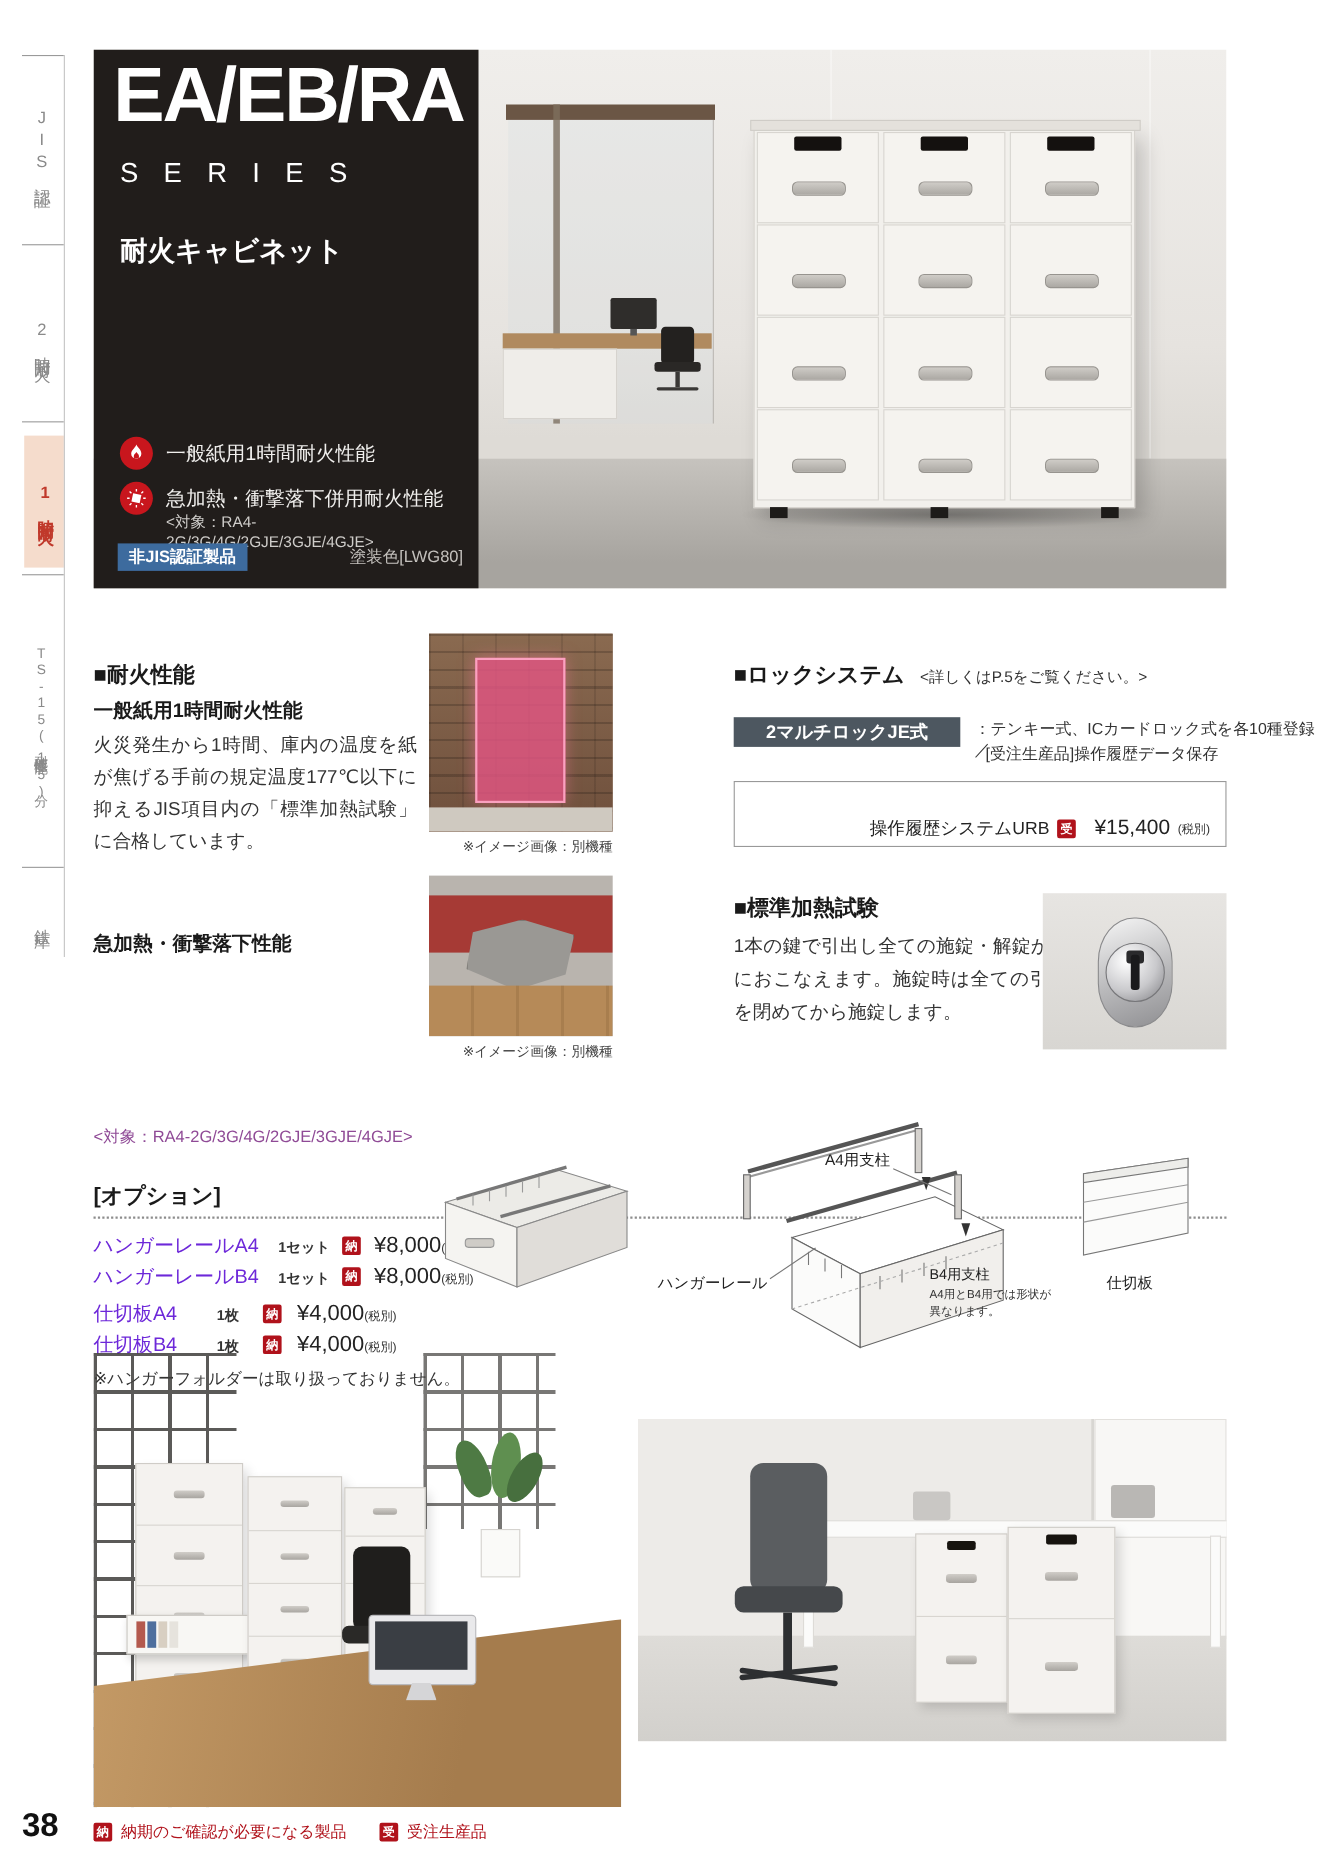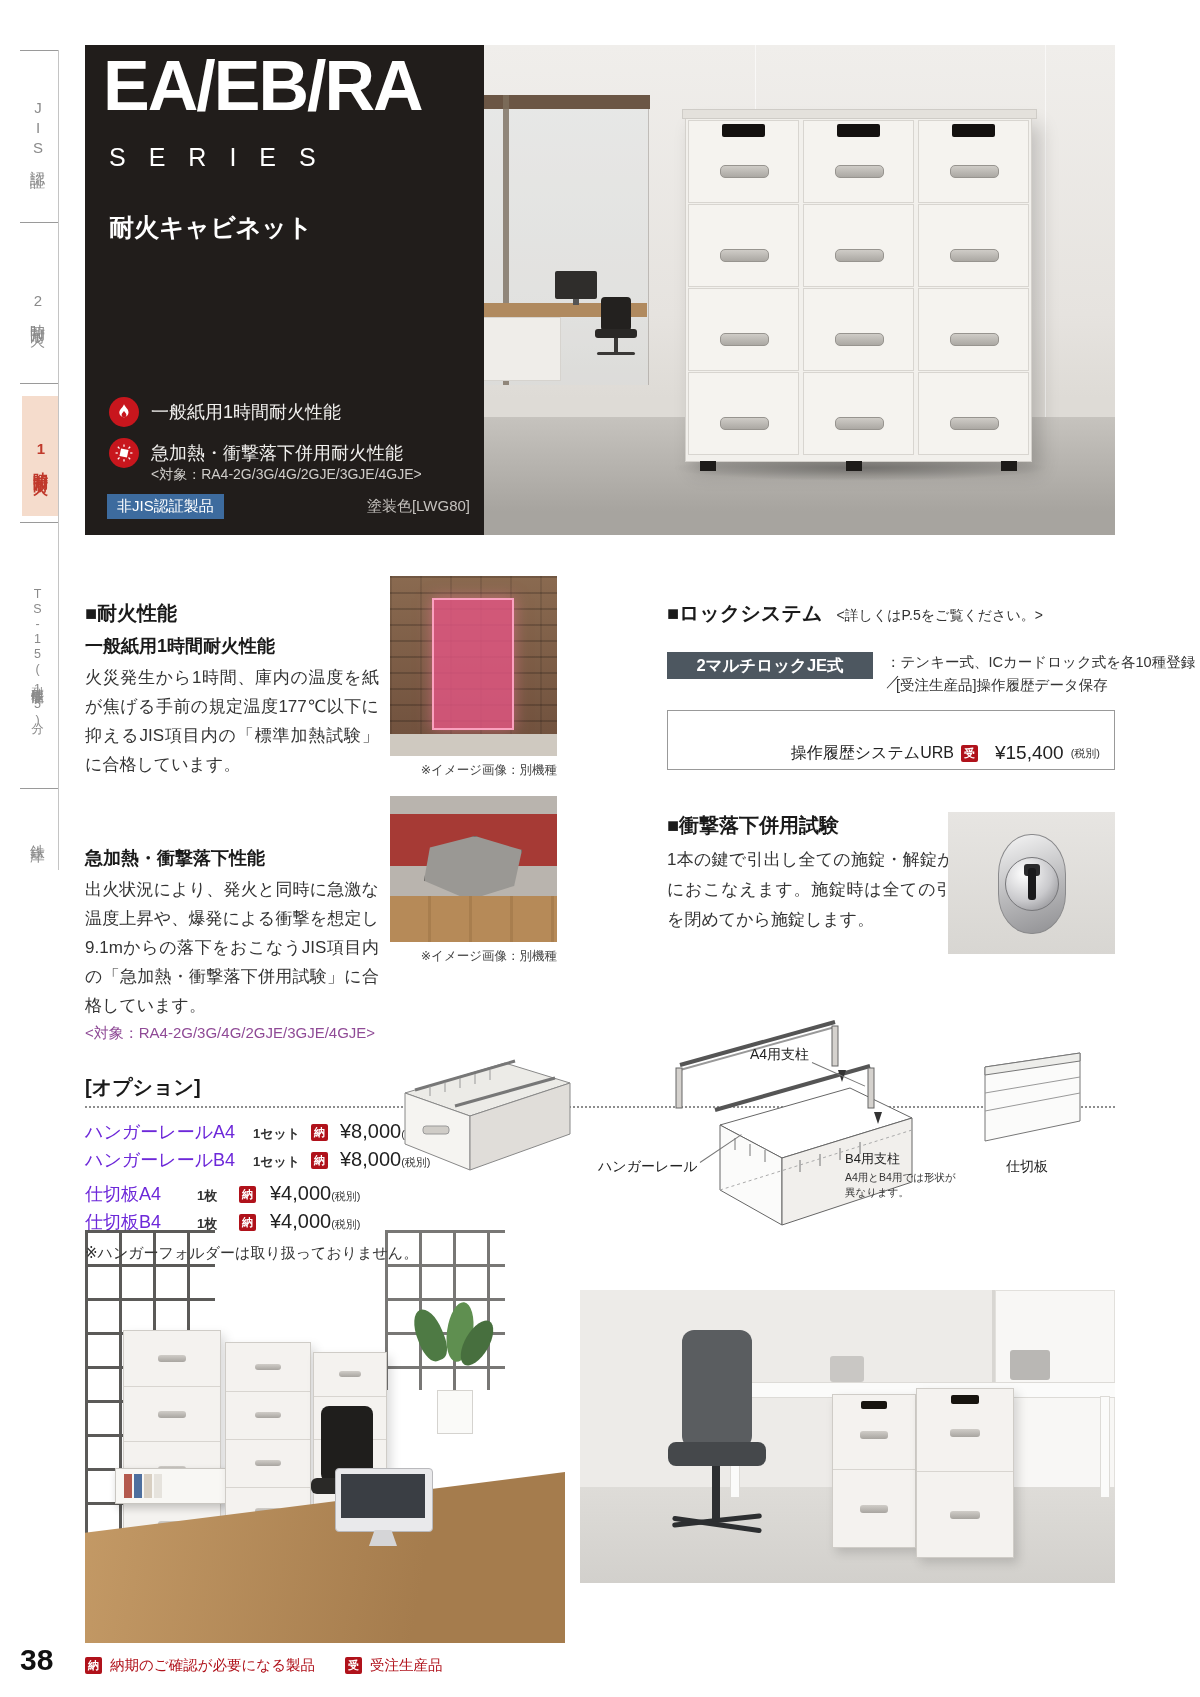--- a/index.html
+++ b/index.html
@@ -14,32 +14,32 @@
   .sb-active{position:absolute;left:22px;width:36px;background:#f5dccc;display:flex;align-items:center;justify-content:center;
              writing-mode:vertical-rl;text-orientation:upright;color:#c0392b;font-weight:bold;font-size:15px;letter-spacing:3px;}
   .sb-line{position:absolute;left:20px;width:38px;height:1px;background:#9a9a9a;}
   .sb-v{position:absolute;left:58px;width:1px;background:#c4c4c4;}
 
   
   .hero{position:absolute;left:85px;top:45px;width:1030px;height:490px;overflow:hidden;}
   .hero-photo{position:absolute;inset:0;background:linear-gradient(180deg,#f0eeeb 0%,#e6e3df 55%,#dedbd6 72%);}
   .hero-floor{position:absolute;left:0;top:372px;width:100%;height:118px;
               background:linear-gradient(180deg,#c6c3be,#a7a49f 80%);}
-  .panel{position:absolute;left:0;top:0;width:399px;height:490px;background:#211d1b;color:#fff;}
+  .panel{position:absolute;left:0;top:0;width:350px;height:490px;background:#211d1b;color:#fff;}
   .series{position:absolute;left:18px;top:6px;font-size:70px;font-weight:800;letter-spacing:-2px;color:#fff;line-height:1;}
   .series-word{position:absolute;left:24px;top:98px;font-size:25px;letter-spacing:23px;color:#fff;}
   .hero-title{position:absolute;left:24px;top:166px;font-size:25px;font-weight:bold;color:#fff;}
   .hero-sub{position:absolute;left:24px;top:234px;font-size:21.5px;font-weight:bold;line-height:1.62;color:#f4f3f1;}
   .features{position:absolute;left:24px;top:352px;right:14px;}
   .feat-row{display:flex;align-items:center;gap:12px;margin-bottom:11px;}
   .ficon{width:30px;height:30px;border-radius:50%;background:#c8161d;display:flex;align-items:center;justify-content:center;flex:none;}
   .feat-text{font-size:18px;color:#f0efed;}
   .feat-note{margin-left:42px;margin-top:-4px;font-size:14px;color:#cfcdca;}
   .panel-bottom{position:absolute;left:22px;right:14px;top:449px;display:flex;justify-content:space-between;align-items:center;}
-  .nonjis{background:#3d6b9e;color:#fff;font-size:15px;font-weight:normal;padding:3px 10px;}
+  .nonjis{background:#3d6b9e;color:#fff;font-size:15px;font-weight:bold;padding:3px 10px;}
   .paint{color:#c4c1bd;font-size:15px;}
 
   
   .cab{position:absolute;left:600px;top:70px;width:345px;height:345px;background:#f2f0ec;border:1px solid #d4d1cc;box-shadow:8px 10px 18px rgba(0,0,0,.18);}
   .cab-top{position:absolute;left:-4px;top:-7px;width:353px;height:8px;background:#e4e1dc;border:1px solid #cfccc7;}
   .cab-col{position:absolute;top:4px;width:109px;height:337px;}
   .drawer{position:absolute;left:0;width:109px;height:81px;background:#f5f3ef;border:1px solid #d8d5d0;}
   .lockpanel{position:absolute;left:33px;top:3px;width:43px;height:13px;background:#14110f;border-radius:2px;}
   .handle{position:absolute;left:31px;top:44px;width:47px;height:11px;background:linear-gradient(180deg,#cfccc7,#aba8a3);border-radius:5px;border:1px solid #97948f;}
   .cab-foot{position:absolute;bottom:-10px;width:16px;height:10px;background:#1d1b19;}
@@ -271,21 +271,20 @@
   <div class="abs body-t" style="left:85px;top:663px;width:294px">火災発生から1時間、庫内の温度を紙が焦げる手前の規定温度177℃以下に抑えるJIS項目内の「標準加熱試験」に合格しています。</div>
 
   <div class="photo1">
     <div class="bricks"></div>
     <div class="pinkbox"></div>
     <div class="furnace-floor"></div>
   </div>
   <div class="abs caption" style="left:350px;top:762px;width:207px;text-align:right">※イメージ画像：別機種</div>
 
   <div class="abs sub-h" style="left:85px;top:846px">急加熱・衝撃落下性能</div>
-  <div class="abs body-t" style="left:85px;top:875px;width:294px">出火状況により、発火と同時に急激な温度上昇や、爆発による衝撃を想定し9.1mからの落下をおこなうJIS項目内の「急加熱・衝撃落下併用試験」に合格しています。</div>
   <div class="abs purple" style="left:85px;top:1024px;font-size:15px">&lt;対象：RA4-2G/3G/4G/2GJE/3GJE/4GJE&gt;</div>
 
   <div class="photo2">
     <div class="redwall"></div>
     <div class="crushed"></div>
     <div class="planks"></div>
   </div>
   <div class="abs caption" style="left:350px;top:948px;width:207px;text-align:right">※イメージ画像：別機種</div>
 
   <div class="abs" style="left:667px;top:600px;display:flex;align-items:baseline;gap:14px">
@@ -298,21 +297,21 @@
 
   <div class="optbox">
     <div class="optbox-price">
       <span style="font-size:16px;color:#222">操作履歴システムURB</span>
       <span class="rbadge">受</span>
       <span style="font-size:19px;color:#222;margin-left:10px">¥15,400</span>
       <span style="font-size:11px;color:#333">(税別)</span>
     </div>
   </div>
 
-  <div class="abs h-black" style="left:667px;top:812px">■衝撃落下併用試験</div>
+  <div class="abs h-black" style="left:667px;top:812px">■標準加熱試験</div>
   <div class="abs body-t" style="left:667px;top:845px;width:322px;line-height:30px">1本の鍵で引出し全ての施錠・解錠が同時におこなえます。施錠時は全ての引出しを閉めてから施錠します。</div>
   <div class="lockimg">
     <div class="keyplate">
       <div class="keycirc">
         <div class="keynub"></div>
         <div class="keyslot"></div>
       </div>
     </div>
   </div>
 

